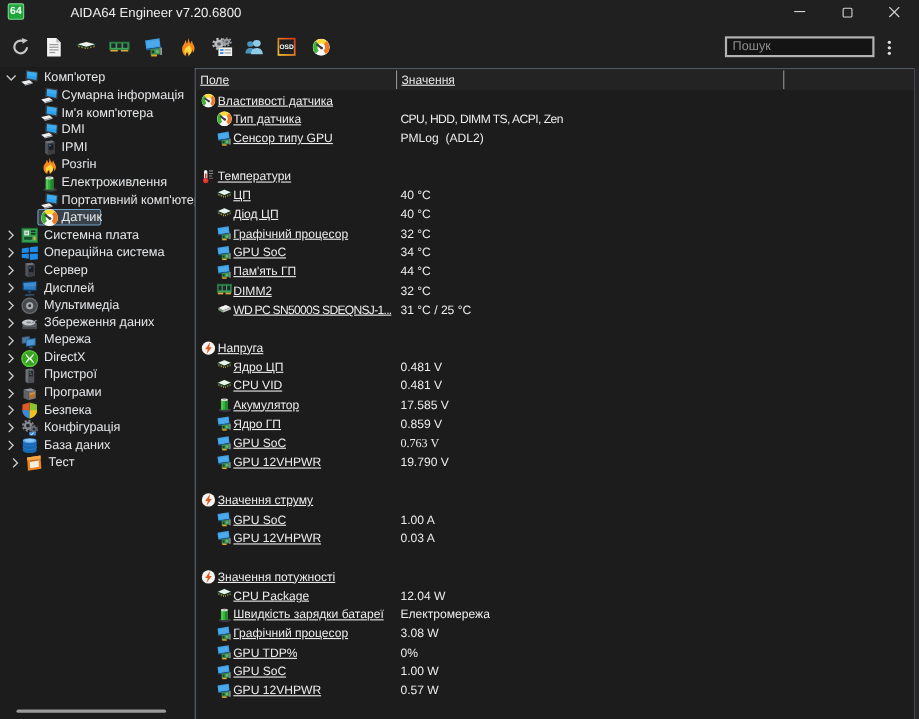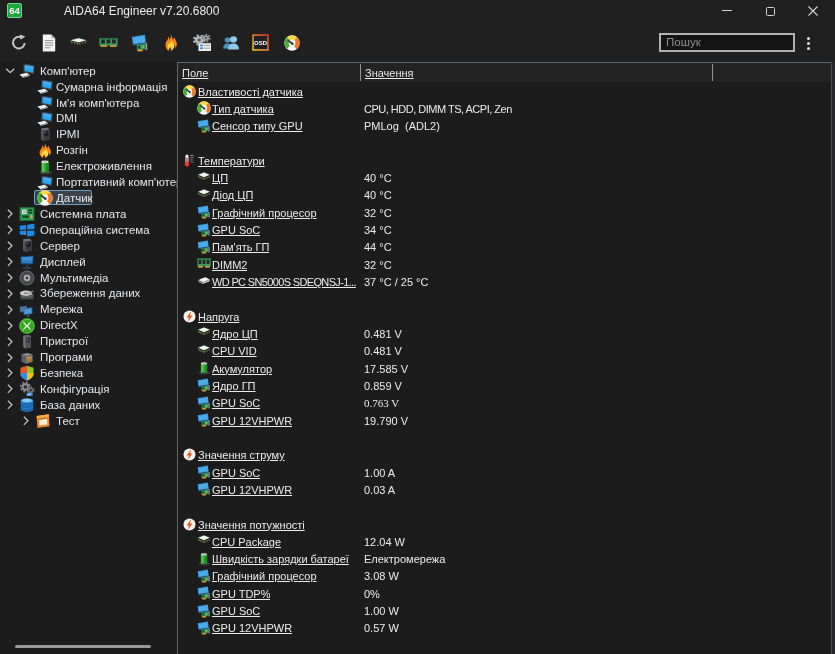--- a/index.html
+++ b/index.html
@@ -365,21 +365,21 @@
       <ellipse cx="8" cy="12.4" rx="6.2" ry="2.3" fill="#1868b4"></ellipse>
       <ellipse cx="8" cy="9.5" rx="6.2" ry="2.3" fill="#2e86d4"></ellipse>
       <ellipse cx="8" cy="9" rx="6.2" ry="2.3" fill="#1868b4"></ellipse>
       <ellipse cx="8" cy="6.2" rx="6.2" ry="2.3" fill="#2e86d4"></ellipse>
       <ellipse cx="8" cy="5.7" rx="6.2" ry="2.3" fill="#1868b4"></ellipse>
       <ellipse cx="8" cy="3.6" rx="6.2" ry="2.3" fill="#52a8ee"></ellipse>
       <ellipse cx="8" cy="3.3" rx="4.4" ry="1.5" fill="#8ec8f4"></ellipse>
     </svg>
 <div class="tl" style="left:40px;top:1.5px;">База даних</div>
 </div>
-<div class="abs" style="left:16px;top:413.22px;width:177px;height:15.91px;overflow:hidden;">
+<div class="abs" style="left:4px;top:413.22px;width:177px;height:15.91px;overflow:hidden;">
 <svg style="position:absolute;left:3px;top:1px" width="14" height="14" viewBox="0 0 16 16" preserveAspectRatio="none">
       <path d="M5.6,3.2 L10.2,7.8 L5.6,12.4" stroke="#c9c9c9" stroke-width="1.4" fill="none"></path>
     </svg>
 <svg style="position:absolute;left:19px;top:0px" width="16" height="16" viewBox="0 0 16 16" preserveAspectRatio="none">
       <polygon points="1.6,3 13.8,1.2 14.6,13.2 2.4,15" fill="#ef8321"></polygon>
       <polygon points="1.6,3 13.8,1.2 14,3.8 1.8,5.6" fill="#f9a848"></polygon>
       <polygon points="4,5.4 12,4.2 12.4,11.4 4.4,12.6" fill="#f7eeda"></polygon>
       <polygon points="4,5.4 12,4.2 12.1,5.7 4.1,6.9" fill="#c96a10"></polygon>
     </svg>
 <div class="tl" style="left:40px;top:1.5px;">Тест</div>
@@ -533,21 +533,21 @@
 </div>
 <div class="abs" style="left:178px;top:273.02px;width:653px;height:17.32px;overflow:hidden;">
 <svg style="position:absolute;left:18.5px;top:1.5px" width="14" height="14" viewBox="0 0 16 16" preserveAspectRatio="none">
       <polygon points="1.6,5.6 9.6,2.6 14.6,5 6.6,8.2" fill="#e6e6e6"></polygon>
       <polygon points="1.6,5.6 6.6,8.2 6.6,10.4 1.6,7.8" fill="#989c9f"></polygon>
       <polygon points="6.6,8.2 14.6,5 14.6,7.2 6.6,10.4" fill="#c0c3c6"></polygon>
       <polygon points="2.4,6.6 5.8,8.3 5.8,9.4 2.4,7.7" fill="#3fae49"></polygon>
       <polygon points="3.2,4.9 9.6,2.9 12.6,4.6 6.6,6.9" fill="#f4f4f4"></polygon>
     </svg>
 <div class="ll" style="left:34px;top:3px;max-width:150px;overflow:hidden;text-overflow:ellipsis;"><span style="letter-spacing:-0.65px">WD PC SN5000S SDEQNSJ-1...</span></div>
-<div class="vv" style="left:186px;top:3px;">37 °C / 25 °C</div>
+<div class="vv" style="left:186px;top:3px;">31 °C / 25 °C</div>
 </div>
 <div class="abs" style="left:178px;top:307.66px;width:653px;height:17.32px;overflow:hidden;">
 <svg style="position:absolute;left:5px;top:2px" width="13" height="13" viewBox="0 0 16 16" preserveAspectRatio="none">
       <circle cx="8" cy="8" r="7.4" fill="#f6f4f0"></circle>
       <path d="M9.9,1.4 L4.4,9.1 L7.3,9.1 L5.9,14.6 L11.7,6.9 L8.7,6.9 Z" fill="#e2551b"></path>
     </svg>
 <div class="ll" style="left:20px;top:3px;">Напруга</div>
 </div>
 <div class="abs" style="left:178px;top:324.98px;width:653px;height:17.32px;overflow:hidden;">
 <svg style="position:absolute;left:18.5px;top:1.5px" width="14" height="14" viewBox="0 0 16 16" preserveAspectRatio="none">

